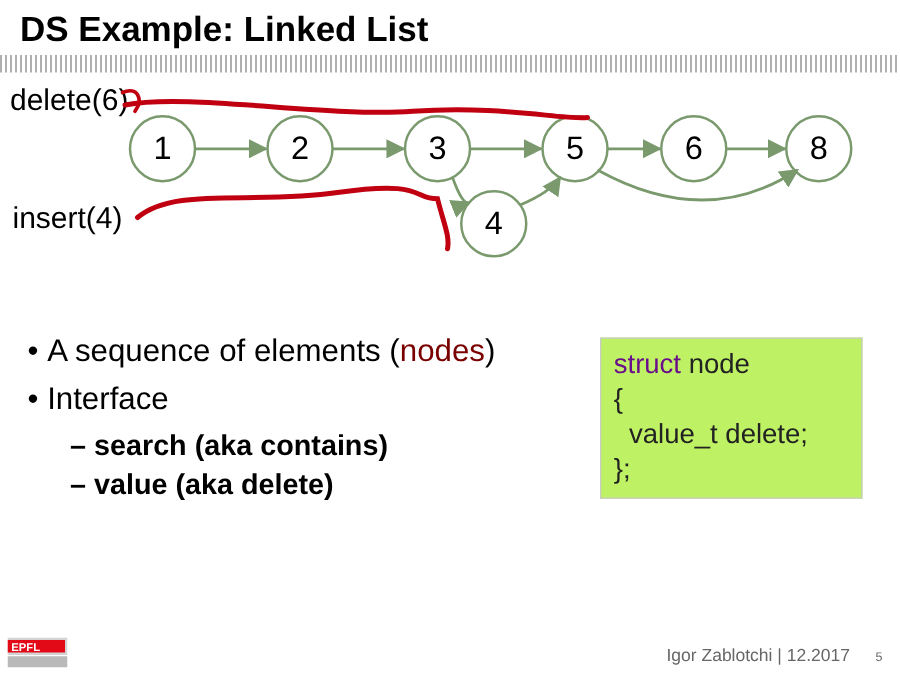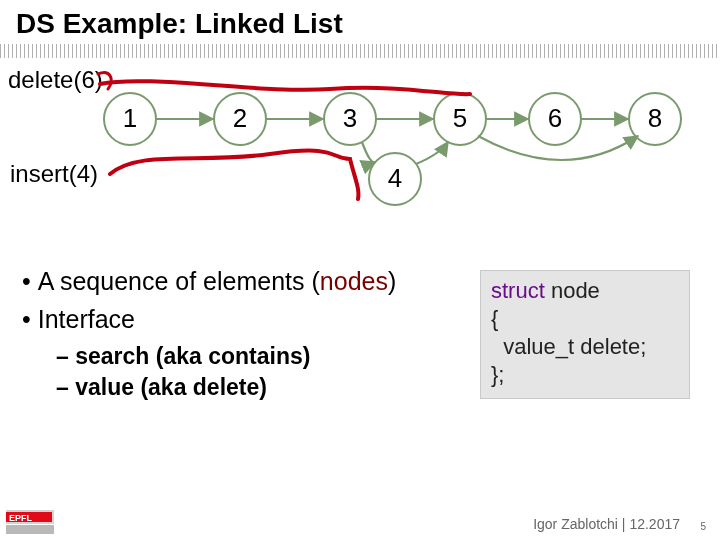--- a/index.html
+++ b/index.html
@@ -55,21 +55,21 @@
   }
   .body-list .bullet { margin-bottom: 4px; }
   .body-list .sub { margin-left: 34px; font-size: 23px; font-weight: bold; }
   .nodes-kw { color: #7a0000; }
   .code-box {
     position: absolute;
     left: 480px;
     top: 270px;
     width: 210px;
     border: 1px solid #c9c9c9;
-    background: #e5e5e5;
+    background: #bef264;
     padding: 6px 22px 8px 10px;
     font-family: Arial, sans-serif;
     font-size: 22px;
     color: #222;
     line-height: 1.28;
   }
   .code-box .kw { color: #6a0d8a; }
   .footer {
     position: absolute;
     bottom: 8px;

